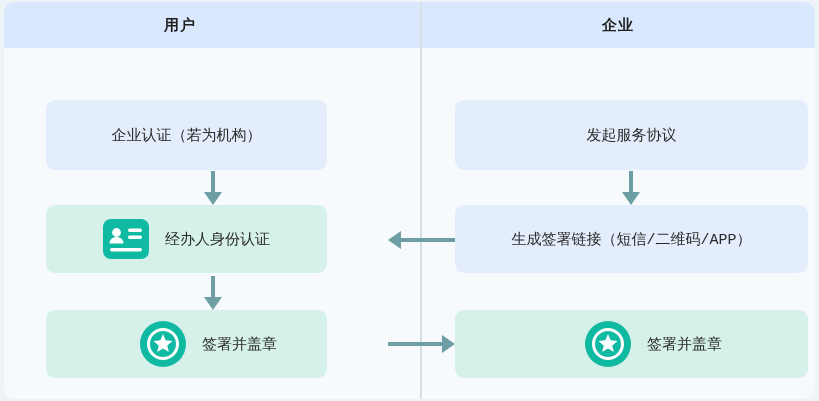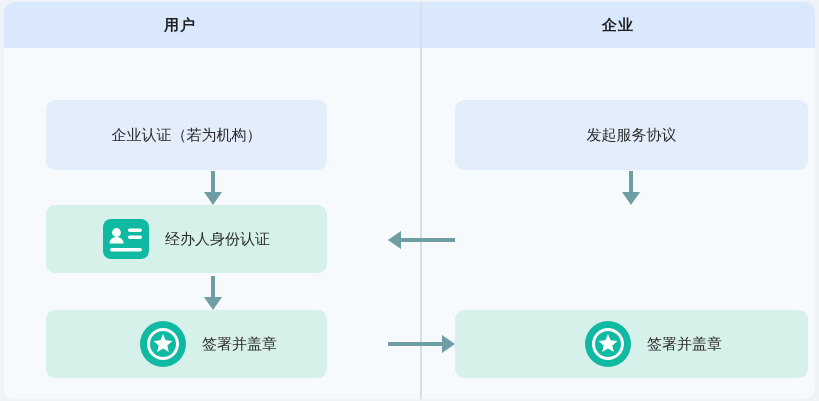--- a/index.html
+++ b/index.html
@@ -109,20 +109,23 @@
         <path d="M23 13 L25.65 19.36 L32.51 19.91 L27.28 24.39 L28.88 31.09 L23 27.5 L17.12 31.09 L18.72 24.39 L13.49 19.91 L20.35 19.36 Z" fill="#ffffff"></path>
       </svg>
     </span>
     <span>签署并盖章</span>
   </div>
 
   <div class="node blue r row1">
     <span>发起服务协议</span>
   </div>
 
+  <div class="node blue r row2">
+    <span>生成签署链接（短信/二维码/APP）</span>
+  </div>
 
   <div class="node green r row3">
     <span class="icon">
       <svg width="46" height="46" viewBox="0 0 46 46" aria-hidden="true">
         <circle cx="23" cy="23" r="23" fill="#10b9a2"></circle>
         <circle cx="23" cy="23" r="14.5" fill="none" stroke="#ffffff" stroke-width="3"></circle>
         <path d="M23 13 L25.65 19.36 L32.51 19.91 L27.28 24.39 L28.88 31.09 L23 27.5 L17.12 31.09 L18.72 24.39 L13.49 19.91 L20.35 19.36 Z" fill="#ffffff"></path>
       </svg>
     </span>
     <span>签署并盖章</span>

